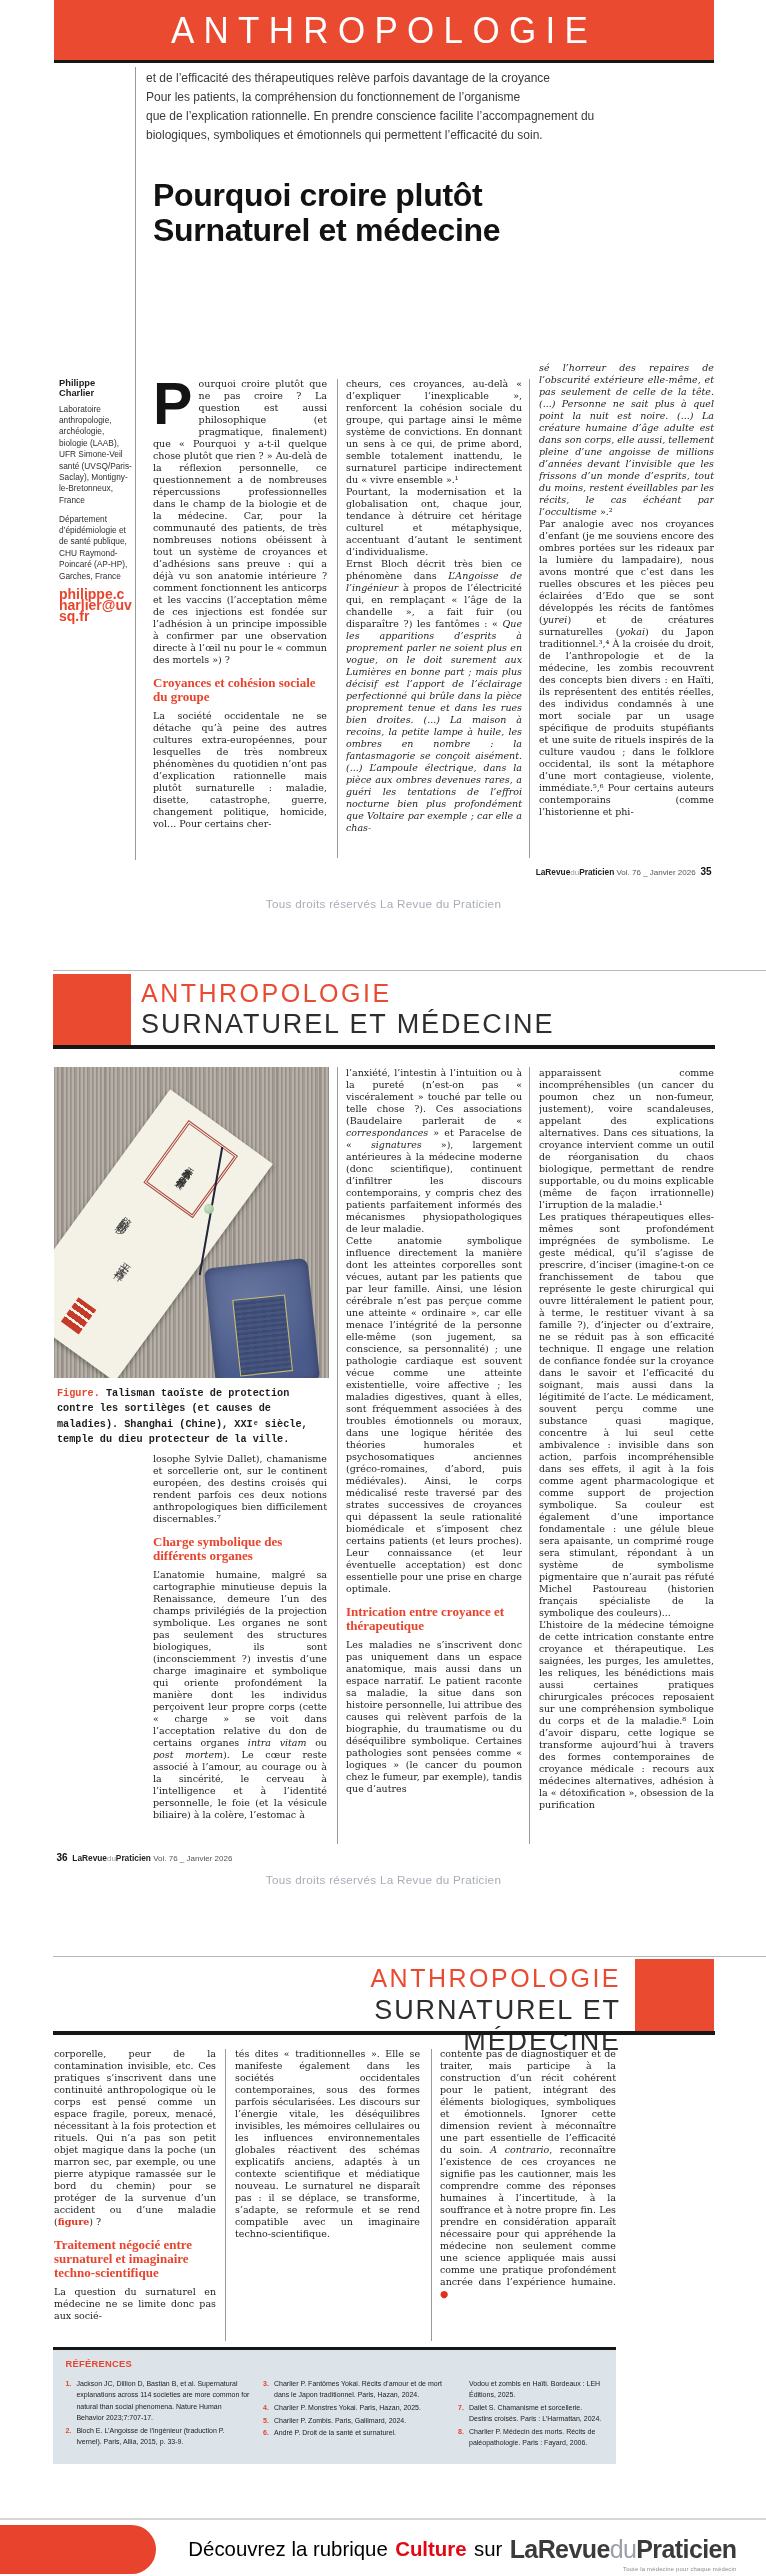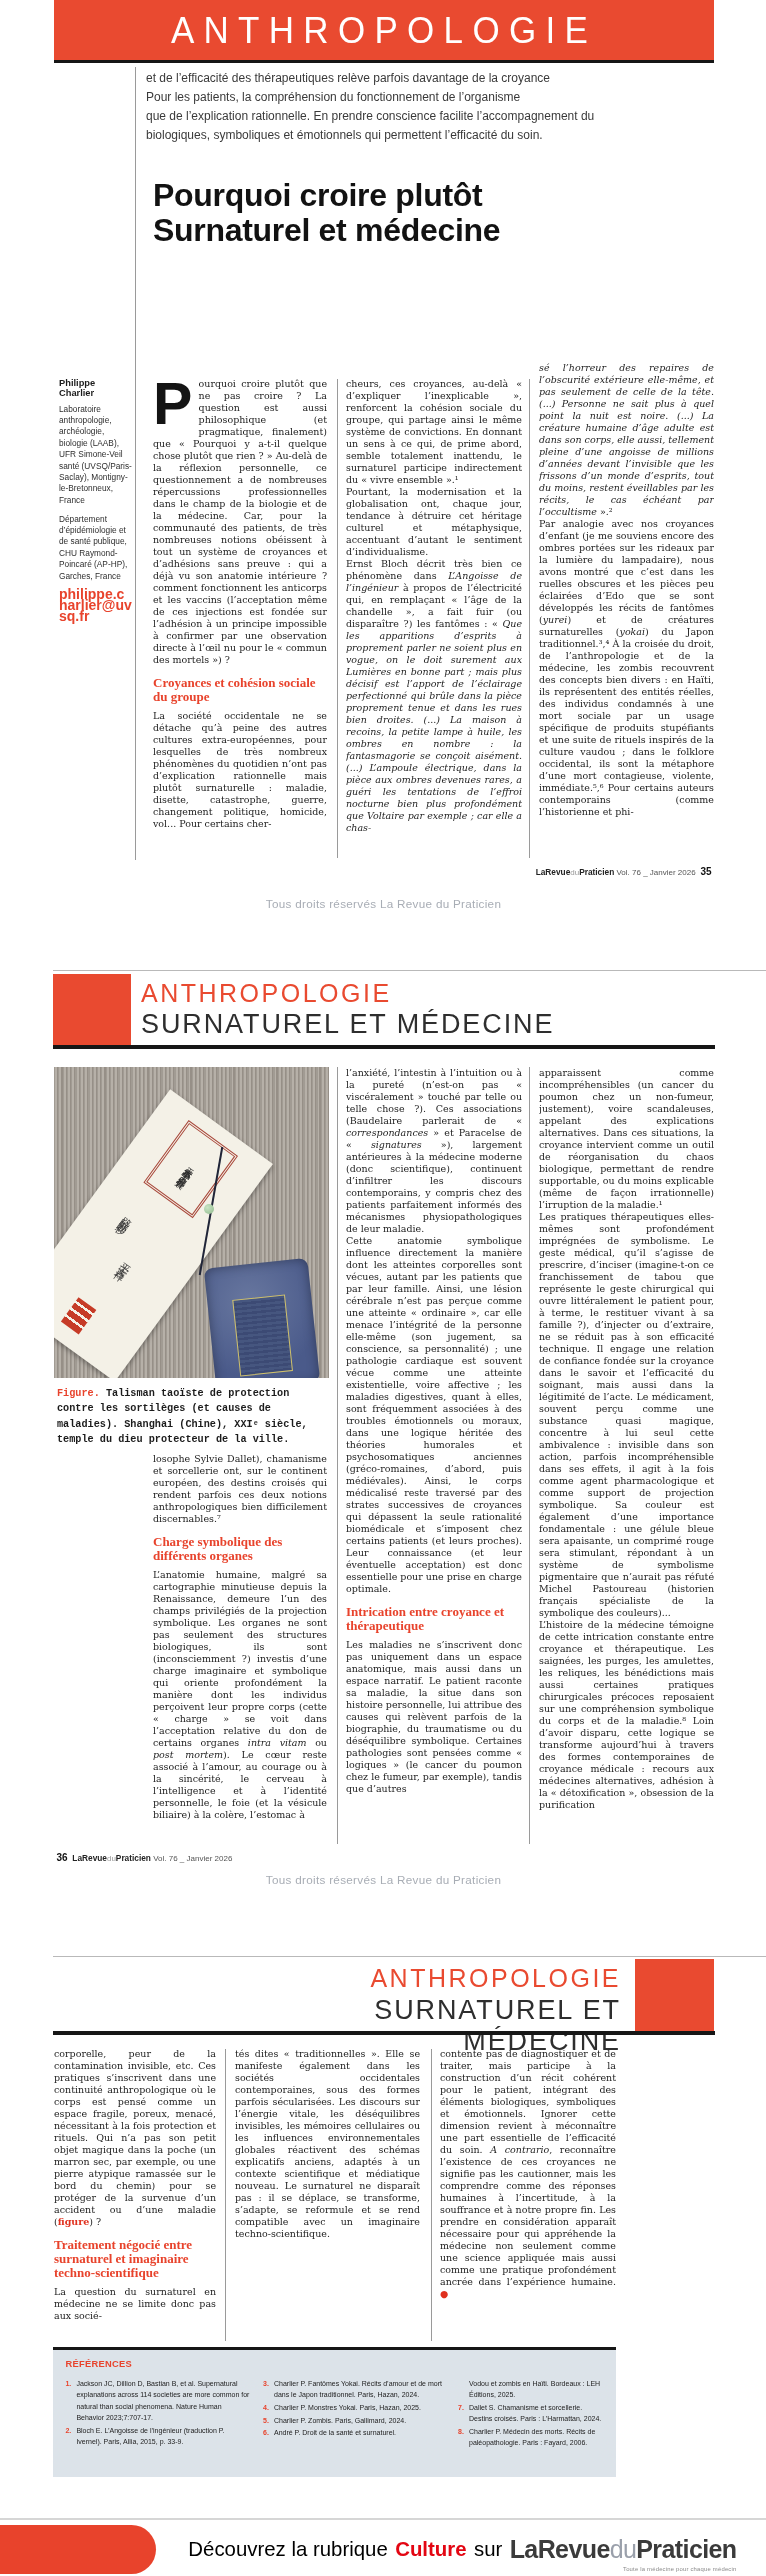--- a/index.html
+++ b/index.html
@@ -66,21 +66,21 @@
   .pouch{position:absolute;left:156px;top:196px;width:104px;height:124px;border-radius:8.6px;
      background:radial-gradient(circle at 40% 30%,#68779f,#4a5a8a 70%);transform:rotate(-6deg);
      box-shadow:inset 0 0 11px rgba(0,0,0,.35);}
   .pouch-panel{position:absolute;left:25px;top:34px;width:53px;height:77px;border:1.2px solid #cfc06a;
      background:repeating-linear-gradient(0deg,#3c4a74 0 2.5px,#46567f 2.5px 5px);}
   .figcap{position:absolute;left:57px;top:1386px;width:274px;font-family:Liberation Mono, monospace;
      font-weight:700;font-size:10.2px;line-height:15.4px;color:#1c1c1c;}
   .figcap .red{color:#e8432c;}
 
   
-  .refs{position:absolute;left:53px;top:2350px;width:563px;height:127px;background:#dce3e9;}
+  .refs{position:absolute;left:53px;top:2350px;width:563px;height:114px;background:#dce3e9;}
   .refs .reflabel{position:absolute;left:12.4px;top:8.6px;font-family:"Liberation Sans",sans-serif;
      font-weight:700;font-size:9.3px;color:#e8432c;letter-spacing:0.3px;}
   .refcol{position:absolute;top:28px;font-family:"Liberation Sans",sans-serif;
      font-size:7px;line-height:11.4px;color:#222;}
   .ref-item{margin-bottom:1.2px;display:flex;}
   .ref-num{color:#e8432c;font-weight:700;width:11px;flex:none;}
 
   
   .banner-rule{position:absolute;left:0;top:2518px;width:767px;height:1.9px;background:#d6d6d6;}
   .banner{position:absolute;left:0;top:2522px;width:767px;height:54px;background:#fff;}

